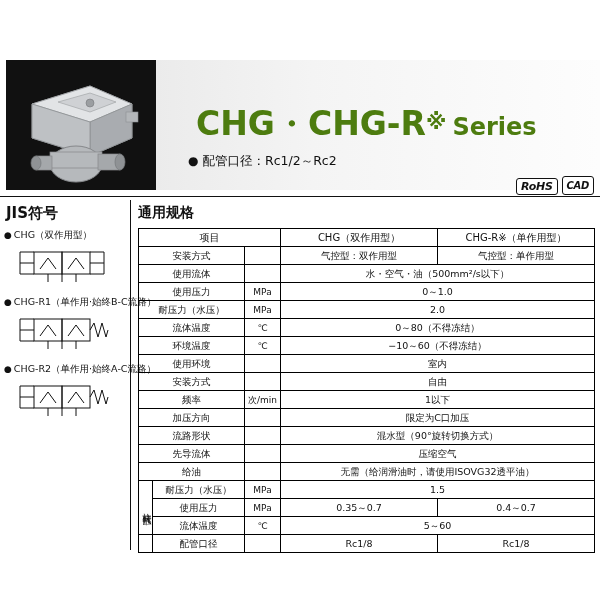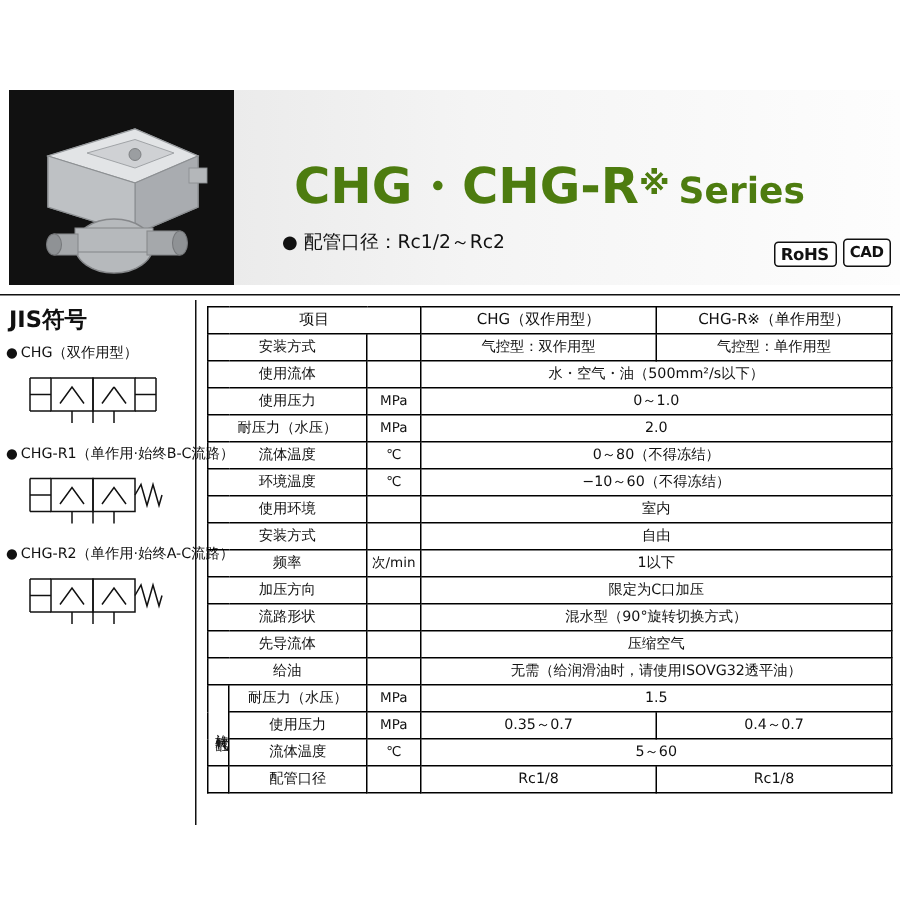--- a/index.html
+++ b/index.html
@@ -83,24 +83,25 @@
     white-space: nowrap;
   }
   .port-line .bullet {
     color: #111;
     font-size: 12px;
     margin-right: 4px;
   }
 
   .badges {
     position: absolute;
-    right: 6px; top: 99px;
+    right: 6px; top: 116px;
     display: flex;
     gap: 4px;
     align-items: flex-end;
+    font-style: italic;
   }
   .badge {
     border: 1.4px solid #111;
     border-radius: 3px;
     font-size: 11px;
     font-weight: bold;
     padding: 2px 4px 1px 4px;
     line-height: 12px;
     background: #fff;
     letter-spacing: -0.3px;
@@ -334,20 +335,21 @@
         <path d="M56 25 L64 14 L72 25"></path>
         <line x1="36" y1="30" x2="36" y2="38"></line>
         <line x1="50" y1="30" x2="50" y2="38"></line>
         <line x1="64" y1="30" x2="64" y2="38"></line>
       </g>
     </svg>
   </div>
 </div>
 
 <div class="right-col">
+  <div class="spec-title">通用规格</div>
 
   <table class="spec">
     <colgroup>
       <col style="width:14px">
       <col style="width:92px">
       <col style="width:36px">
       <col style="width:157px">
       <col style="width:157px">
     </colgroup>
     <tbody>

